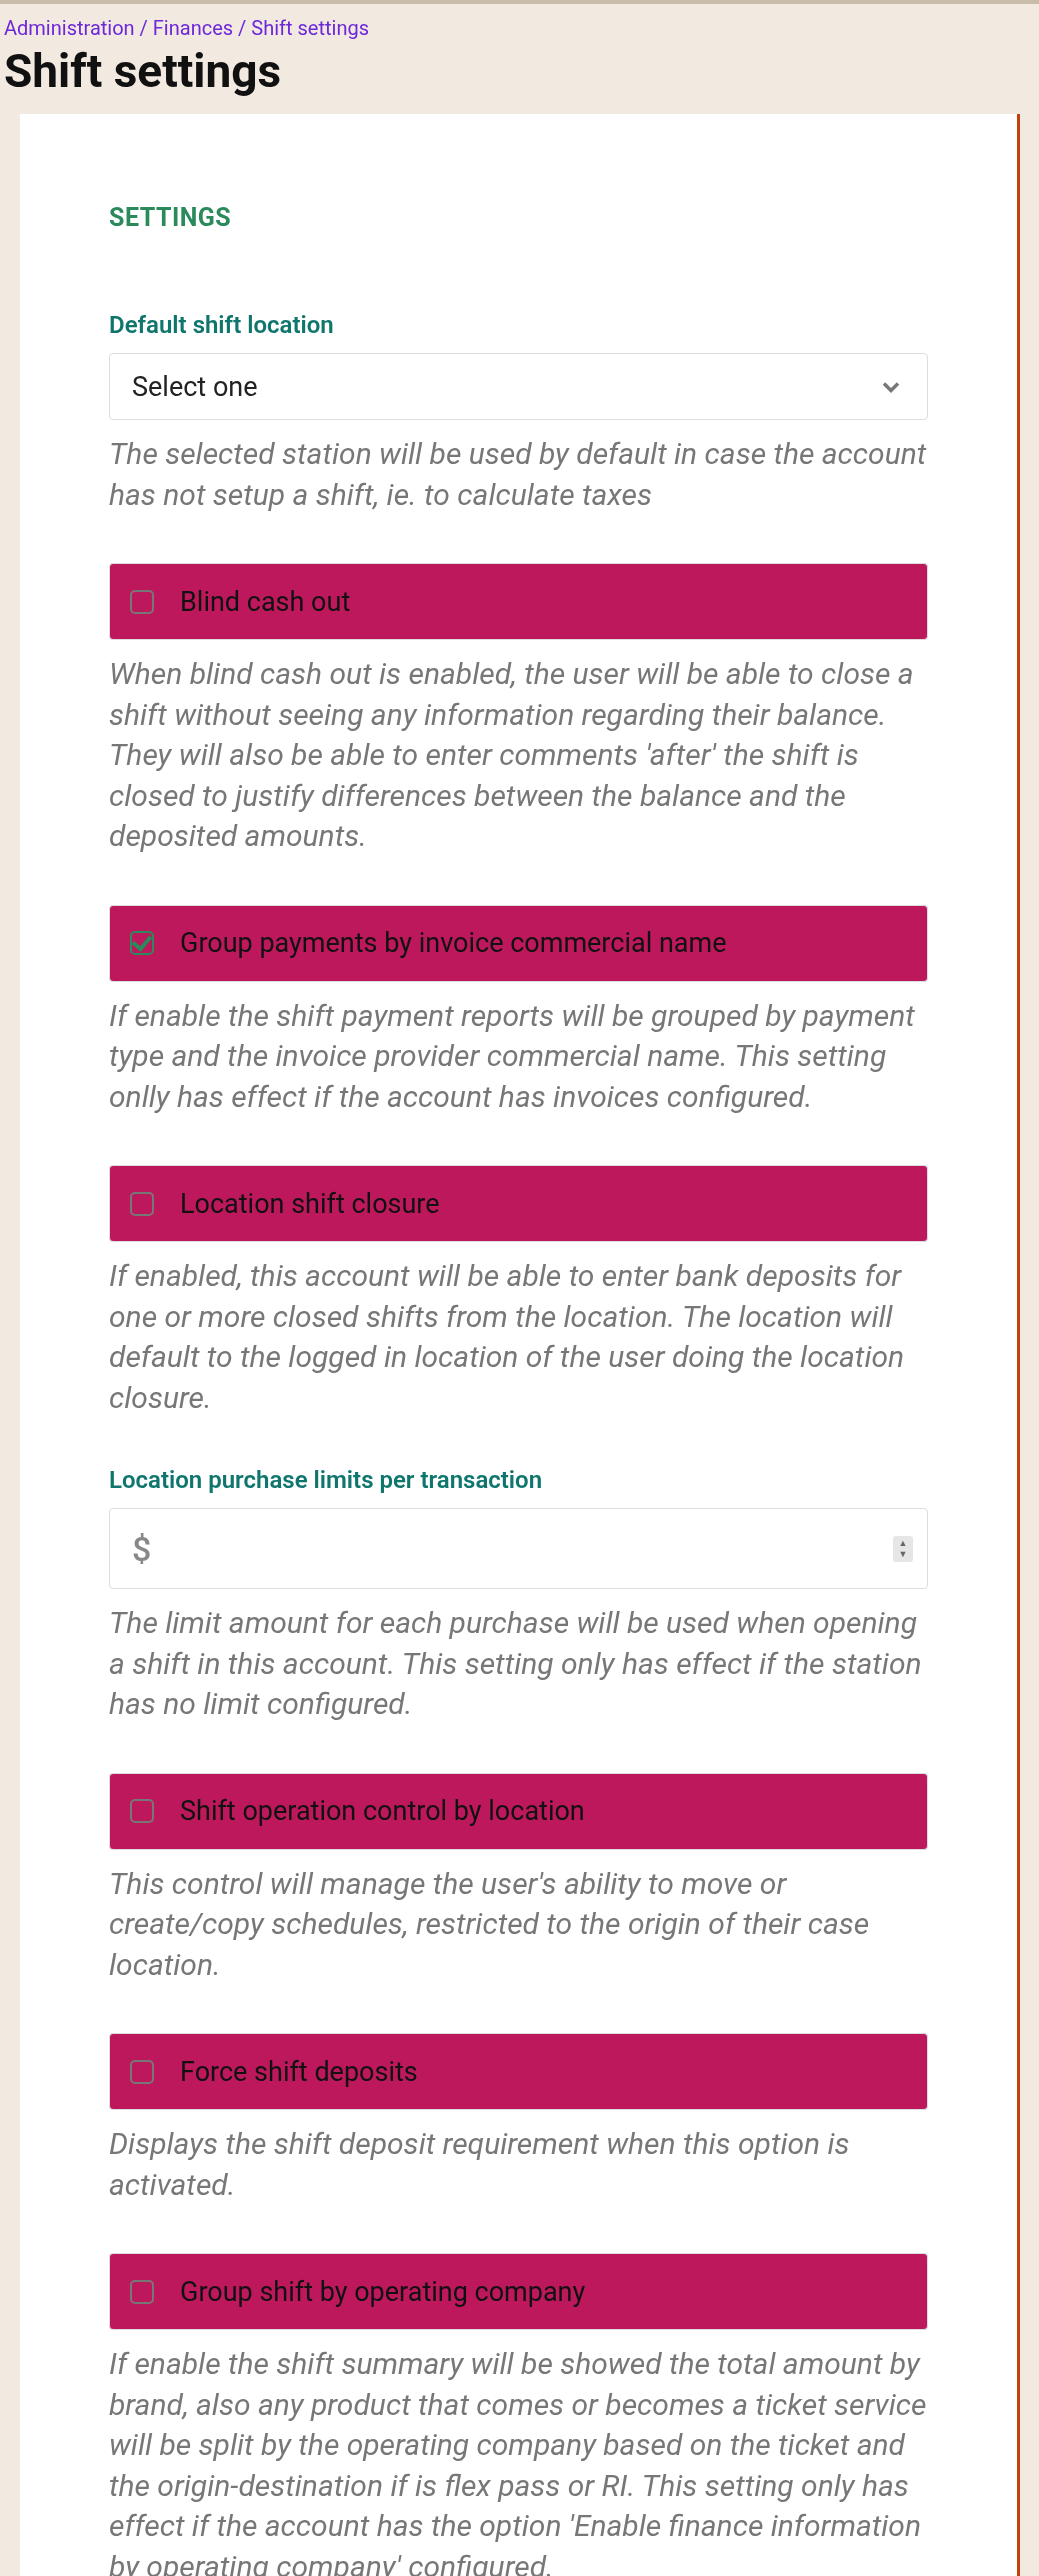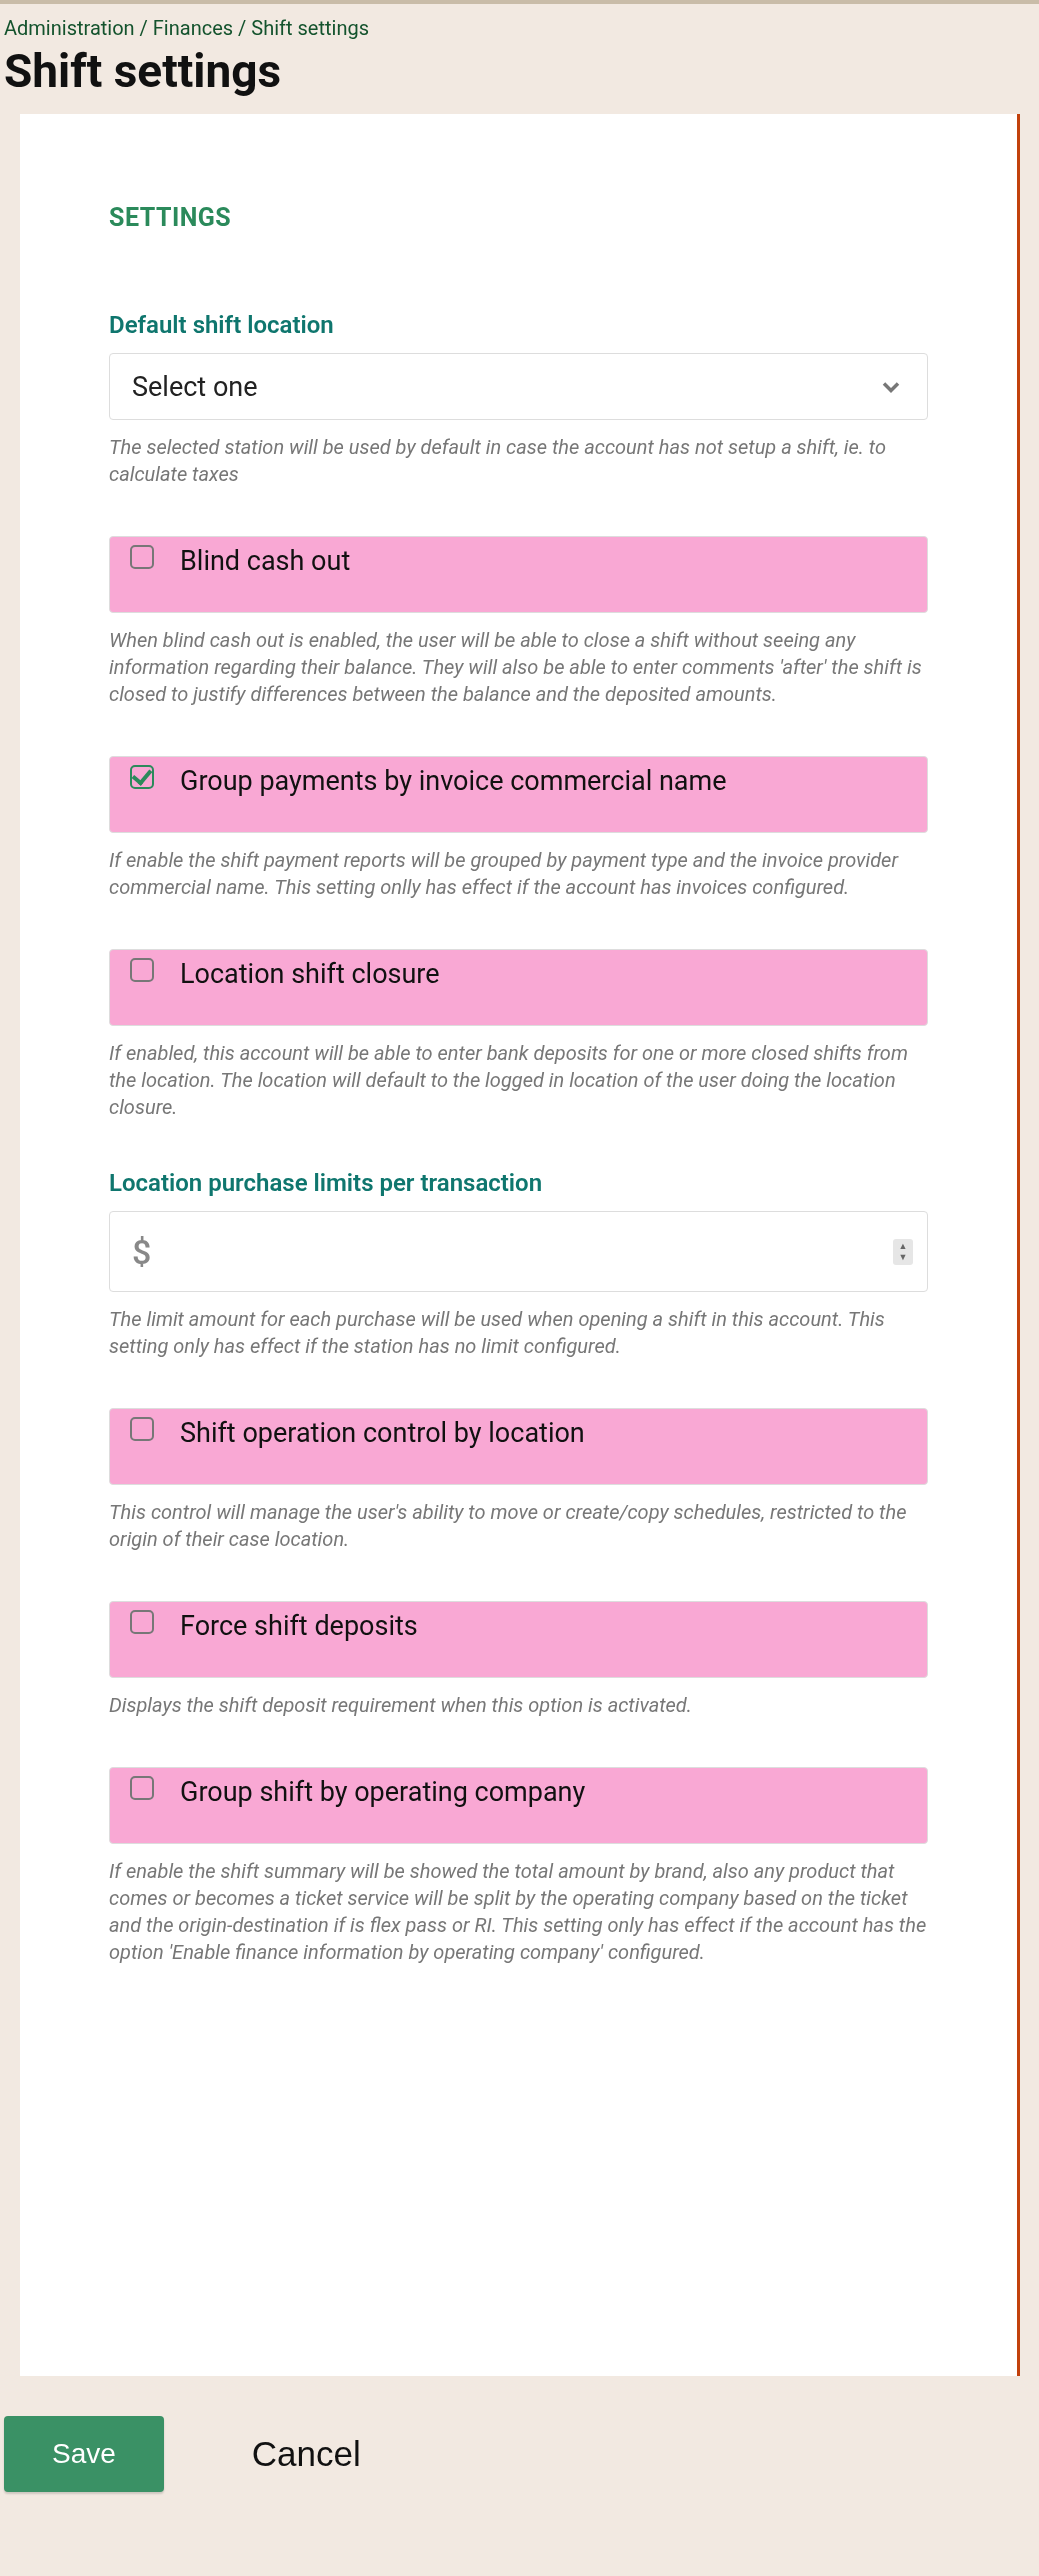--- a/index.html
+++ b/index.html
@@ -9,21 +9,21 @@
     color: #222;
     width: 1040px;
   }
   .top-border { height: 4px; background: #c9bca8; }
   .header-area { padding: 12px 8px 16px 4px; }
   .breadcrumb {
     font-size: 20px;
     color: #888;
     margin-bottom: 4px;
   }
-  .breadcrumb span { color: #14532d; }
+  .breadcrumb span { color: #6d28d9; }
   .page-title {
     font-size: 46px;
     font-weight: 700;
     color: #111;
   }
   .panel {
     background: #fff;
     margin: 0 20px;
     border-right: 3px solid #c2410c;
     padding: 89px 89px 89px 89px;
@@ -58,33 +58,34 @@
   .select-text {
     font-size: 27px;
     color: #222;
     flex: 1;
   }
   .chevron {
     width: 28px; height: 28px;
     color: #777;
   }
   .help-text {
-    font-size: 20px;
+    font-size: 30px;
     font-style: italic;
     color: #777;
     line-height: 1.35;
   }
   .check-row {
     border: 1px solid #ddd;
     border-radius: 4px;
     height: 77px;
     display: flex;
+    align-items: center;
     padding: 8px 20px;
     margin-bottom: 14px;
-    background: #f9a8d4;
+    background: #be185d;
   }
   .checkbox {
     width: 24px; height: 24px;
     border: 2px solid #777;
     border-radius: 5px;
     margin-right: 26px;
     position: relative;
     flex-shrink: 0;
   }
   .checkbox.checked {

